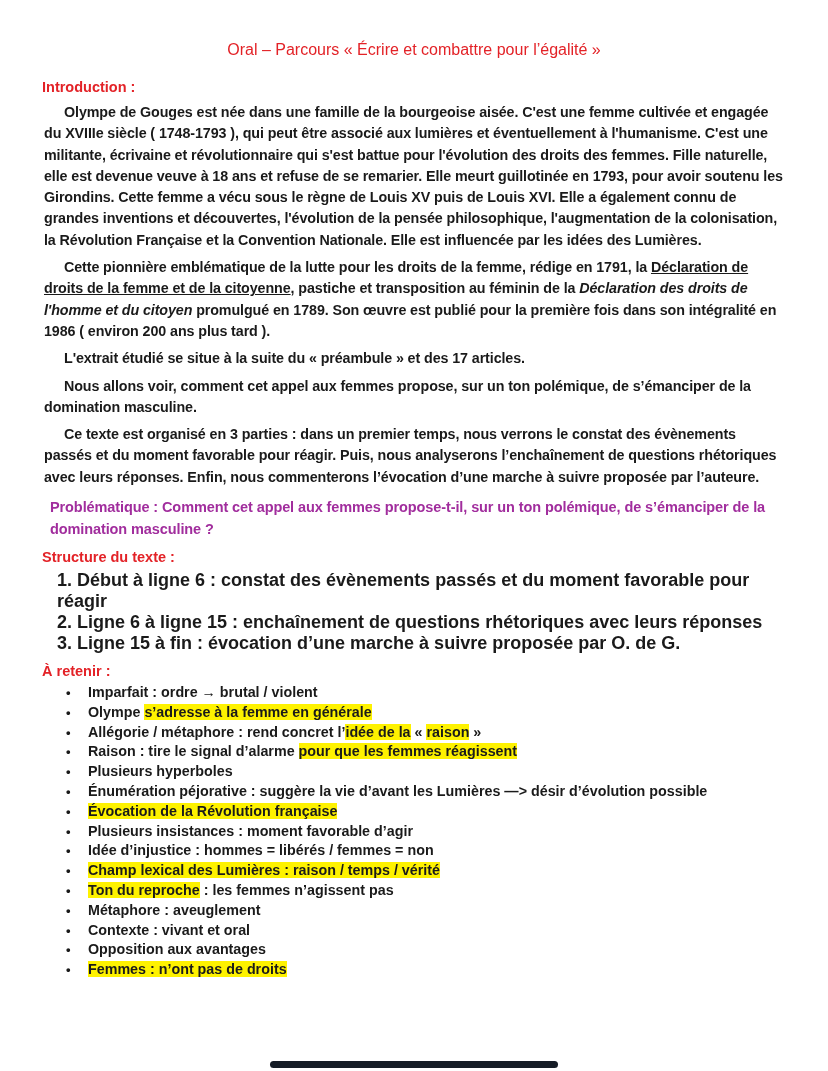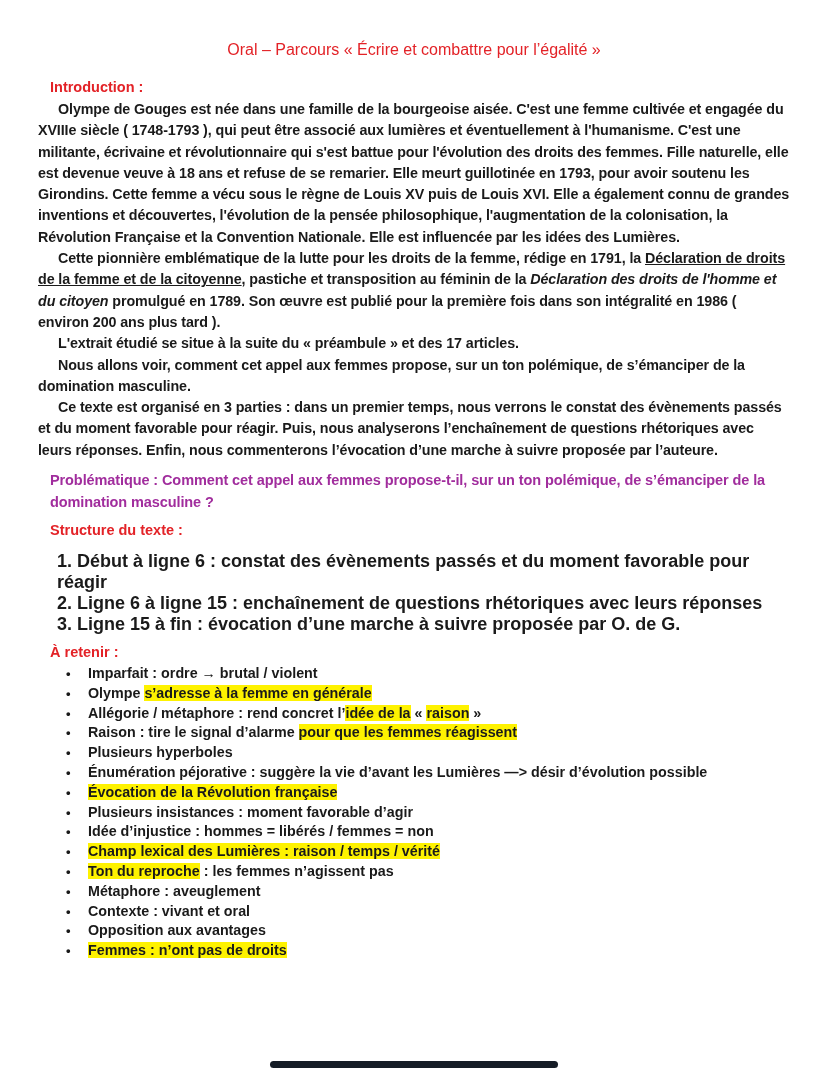--- a/index.html
+++ b/index.html
@@ -24,32 +24,32 @@
   }
   .subtitle {
     margin-top:15px;
     text-align:center;
     color:var(--green, #12a24b);
     font-size:15.5px;
     line-height:24px;
   }
 
   .heading {
-    margin:12px;
+    margin:4px;
     font-size:14.5px;
     line-height:18px;
     color:var(--red, #e32227);
     font-weight:700;
   }
   .heading.intro      { margin-top:18px; margin-bottom:3px; }
   .heading.structure  { margin-top:8px; }
   .heading.retenir    { margin-top:8px; margin-bottom:3px; }
 
   .para {
-    margin:0;
+    margin:6px;
     font-size:14.3px;
     line-height:21.3px;
     text-indent:20px;
     letter-spacing:-0.1px;
   }
   .para .u { text-decoration:underline; }
   .para .i { font-style:italic; }
 
   .problematique {
     margin:9px 0 0 12px;

